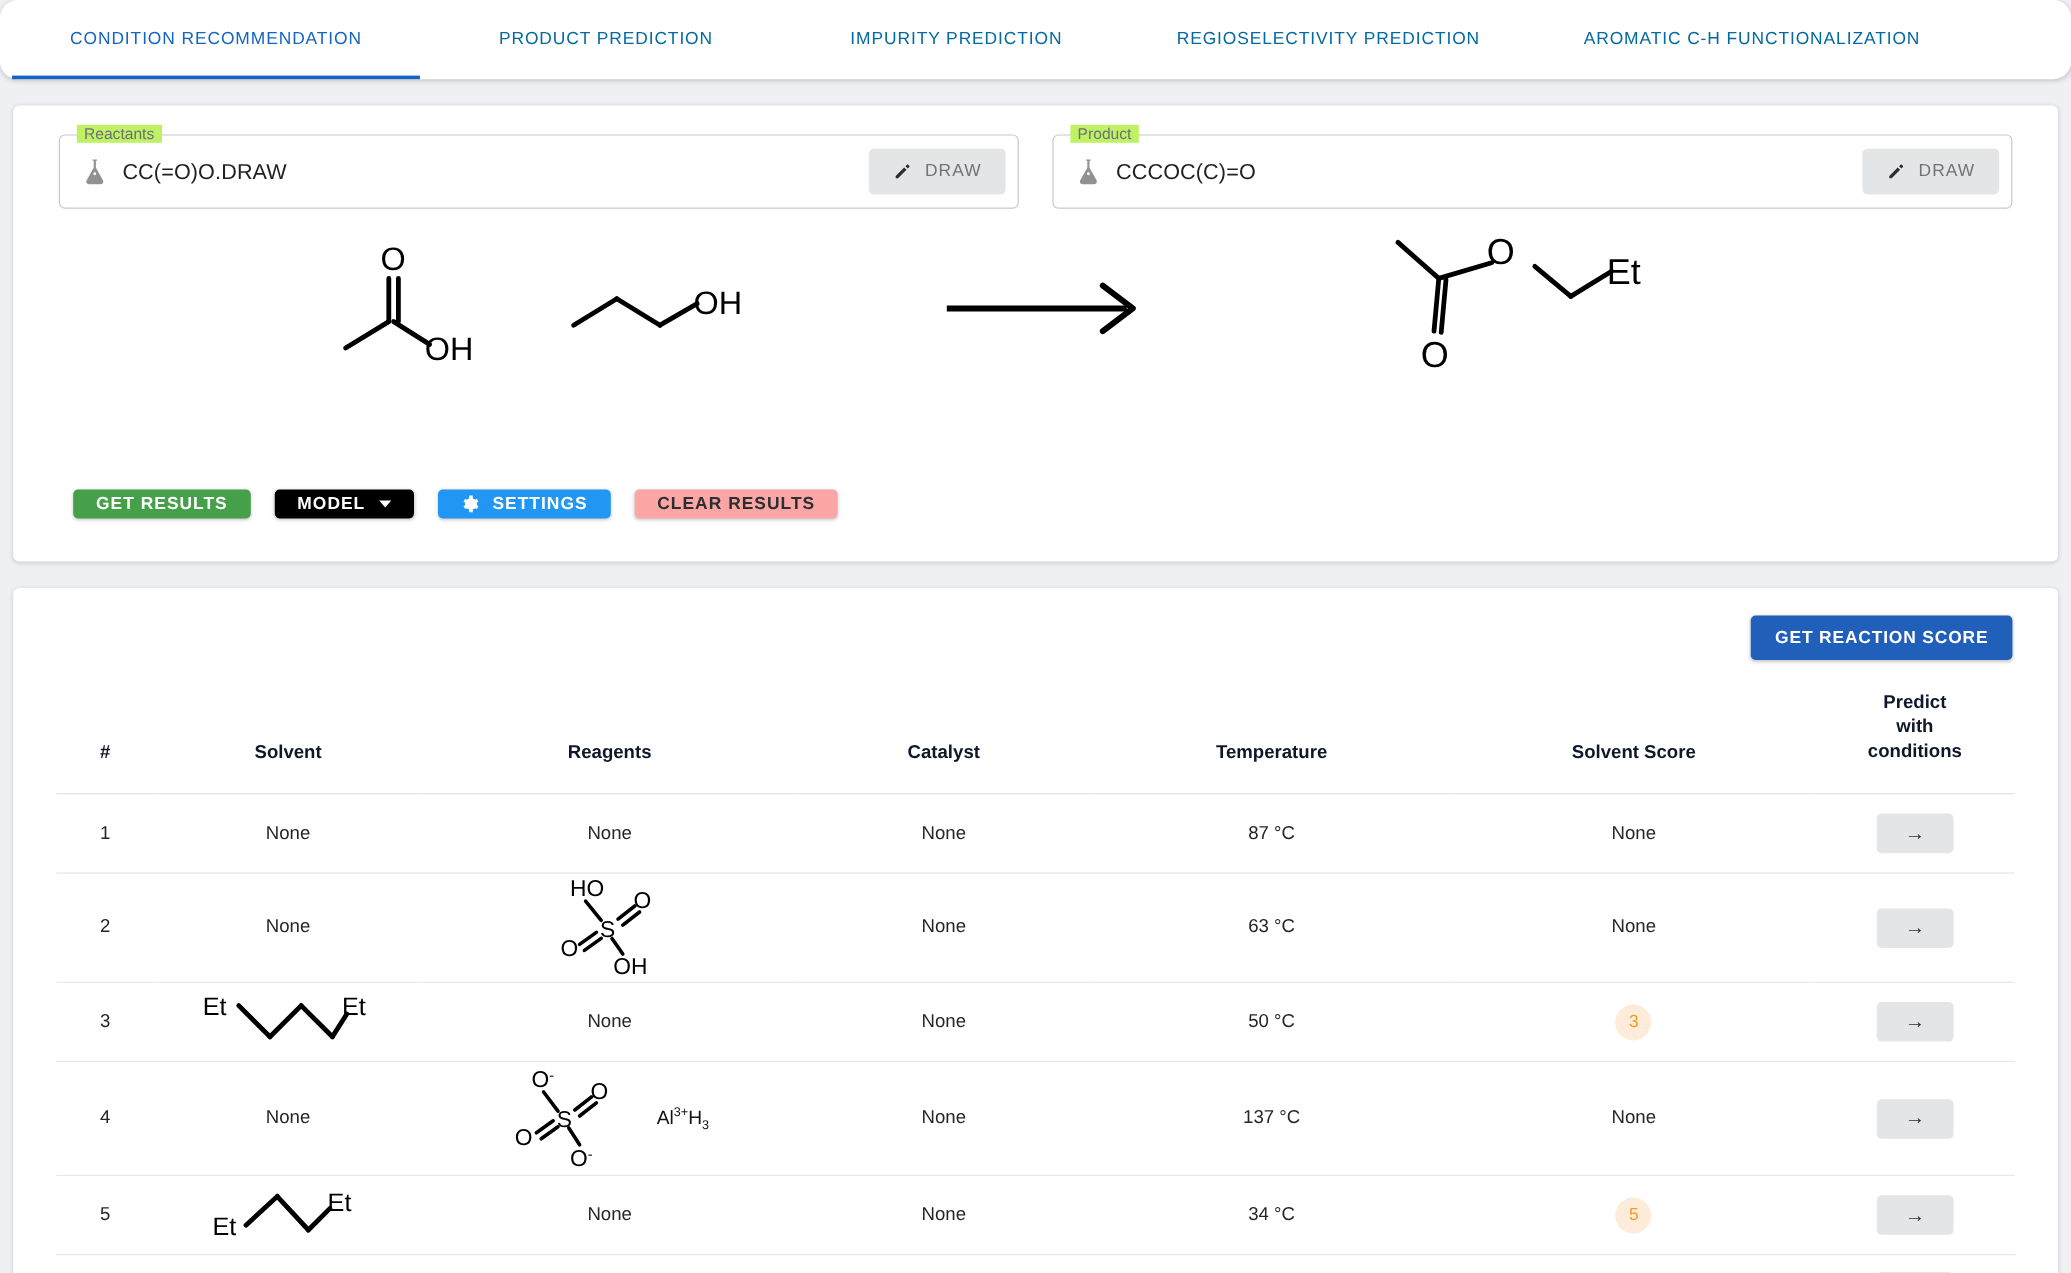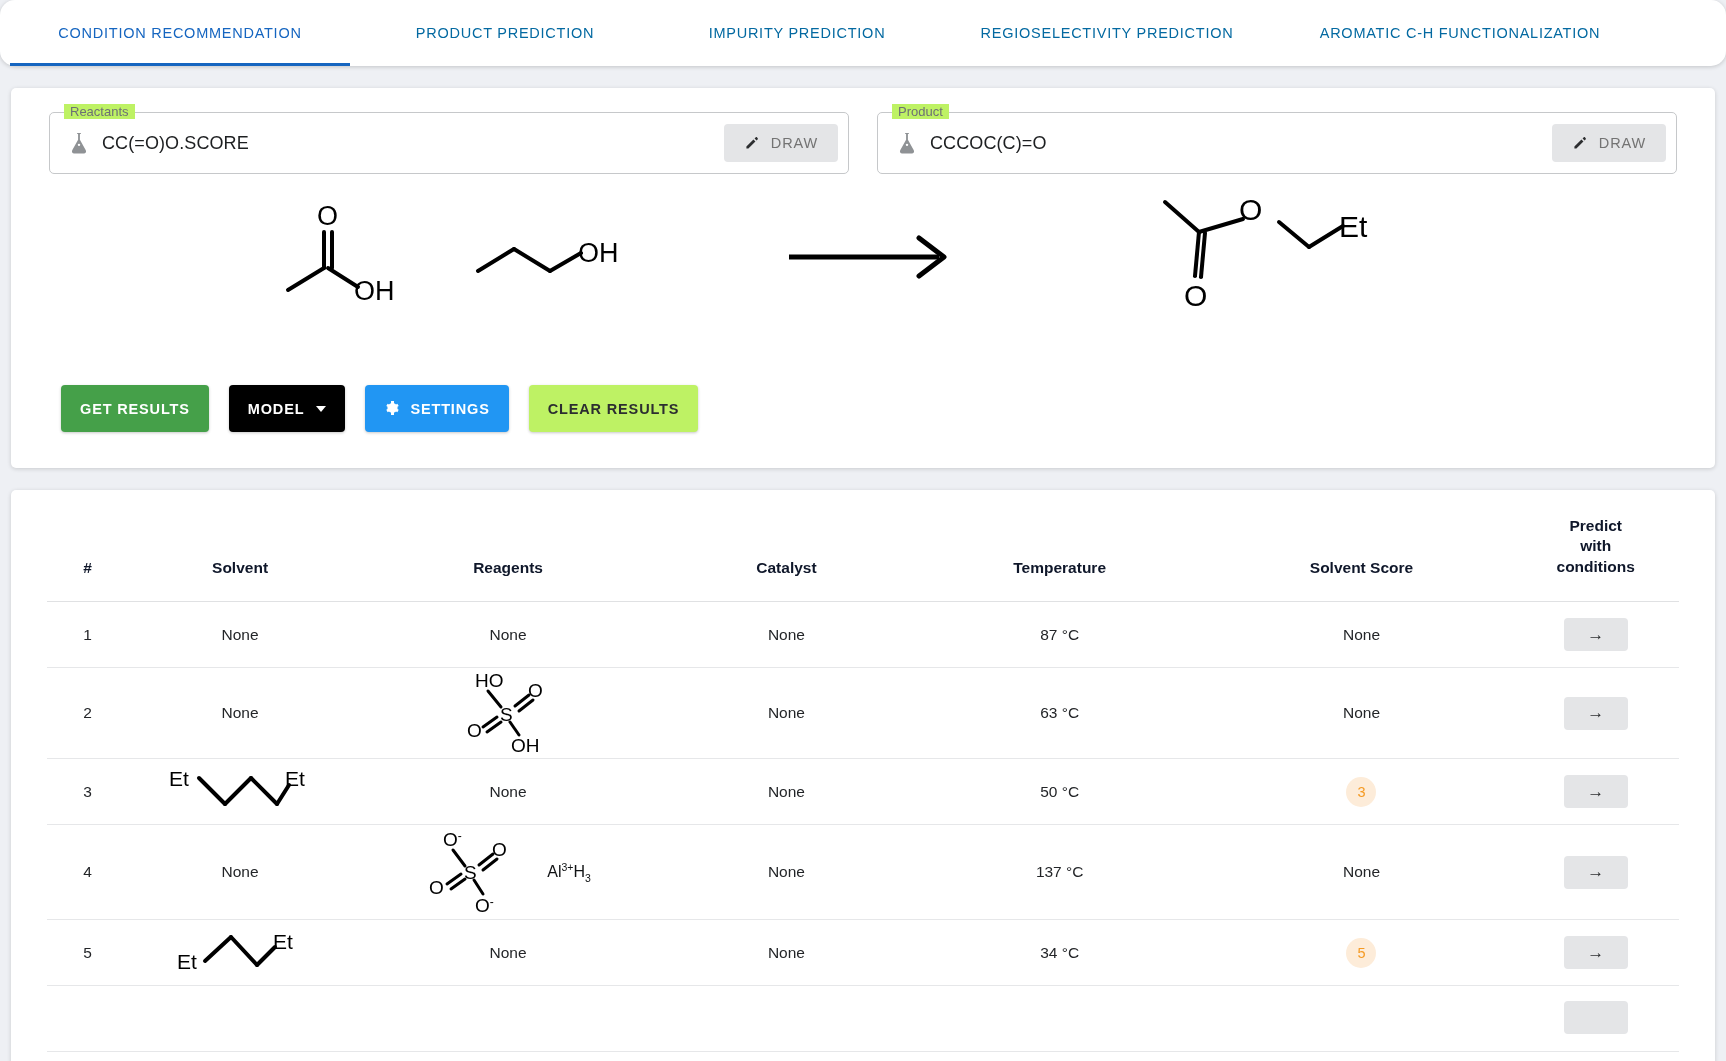--- a/index.html
+++ b/index.html
@@ -123,36 +123,36 @@
     display: flex;
     gap: 20px;
     padding: 0 0 0 50px;
     position: absolute;
     bottom: 36px;
     left: 0;
   }
   .btn {
     border: none;
     border-radius: 4px;
-    height: 47px;
+    height: 24px;
     padding: 0 19px;
     font-size: 14.5px;
     font-weight: 600;
     letter-spacing: 0.85px;
     cursor: pointer;
     display: flex;
     align-items: center;
     gap: 9px;
     font-family: inherit;
     box-shadow: 0 1px 3px rgba(0,0,0,0.22);
   }
   .btn-green { background: #45a049; color: #fff; }
   .btn-darkblue { background: #000000; color: #fff; }
   .btn-lightblue { background: #2196f3; color: #fff; }
-  .btn-gray { background: #bef264; color: #2c2e30; }
+  .btn-gray { background: #fca5a5; color: #2c2e30; }
   .caret {
     width: 0; height: 0;
     border-left: 5px solid transparent;
     border-right: 5px solid transparent;
     border-top: 6px solid #fff;
     margin-left: 3px;
   }
   .gear { width: 17px; height: 17px; }
 
   
@@ -262,21 +262,21 @@
   <div class="fields-row">
 
     <div class="field">
       <span class="field-legend">Reactants</span>
       <span class="flask-icon">
         <svg viewBox="0 0 24 26" width="22" height="24">
           <path d="M10 2h4v1.2h-1v6.3l6.4 11.3c.9 1.6-.2 3.6-2.1 3.6H6.7c-1.9 0-3-2-2.1-3.6L11 9.5V3.2h-1z" fill="#8f9295"></path>
           <circle cx="12" cy="15" r="1.3" fill="#fff"></circle>
         </svg>
       </span>
-      <span class="field-value">CC(=O)O.SCORE</span>
+      <span class="field-value">CC(=O)O.DRAW</span>
       <button class="draw-btn">
         <span class="pencil">
           <svg viewBox="0 0 20 20" width="16" height="16">
               <path d="M3 14.5l8.8-8.8 2.5 2.5L5.5 17H3z M13.2 4.3l1.3-1.3c.5-.5 1.3-.5 1.8 0l.7.7c.5.5.5 1.3 0 1.8l-1.3 1.3z" fill="#2c2e30"></path>
             </svg>
         </span>
         <span>DRAW</span>
       </button>
     </div>
 
@@ -363,20 +363,25 @@
     </button>
     <button class="btn btn-gray">
       <span>CLEAR RESULTS</span>
     </button>
   </div>
 
 </div>
 
 <div class="card" id="results-card">
 
+  <div class="score-btn-wrap">
+    <button class="btn-score">
+      <span>GET REACTION SCORE</span>
+    </button>
+  </div>
 
   <table class="results">
     <thead>
       <tr>
         <th class="col-num">#</th>
         <th class="col-solvent">Solvent</th>
         <th class="col-reag">Reagents</th>
         <th class="col-cat">Catalyst</th>
         <th class="col-temp">Temperature</th>
         <th class="col-sscore">Solvent Score</th>

